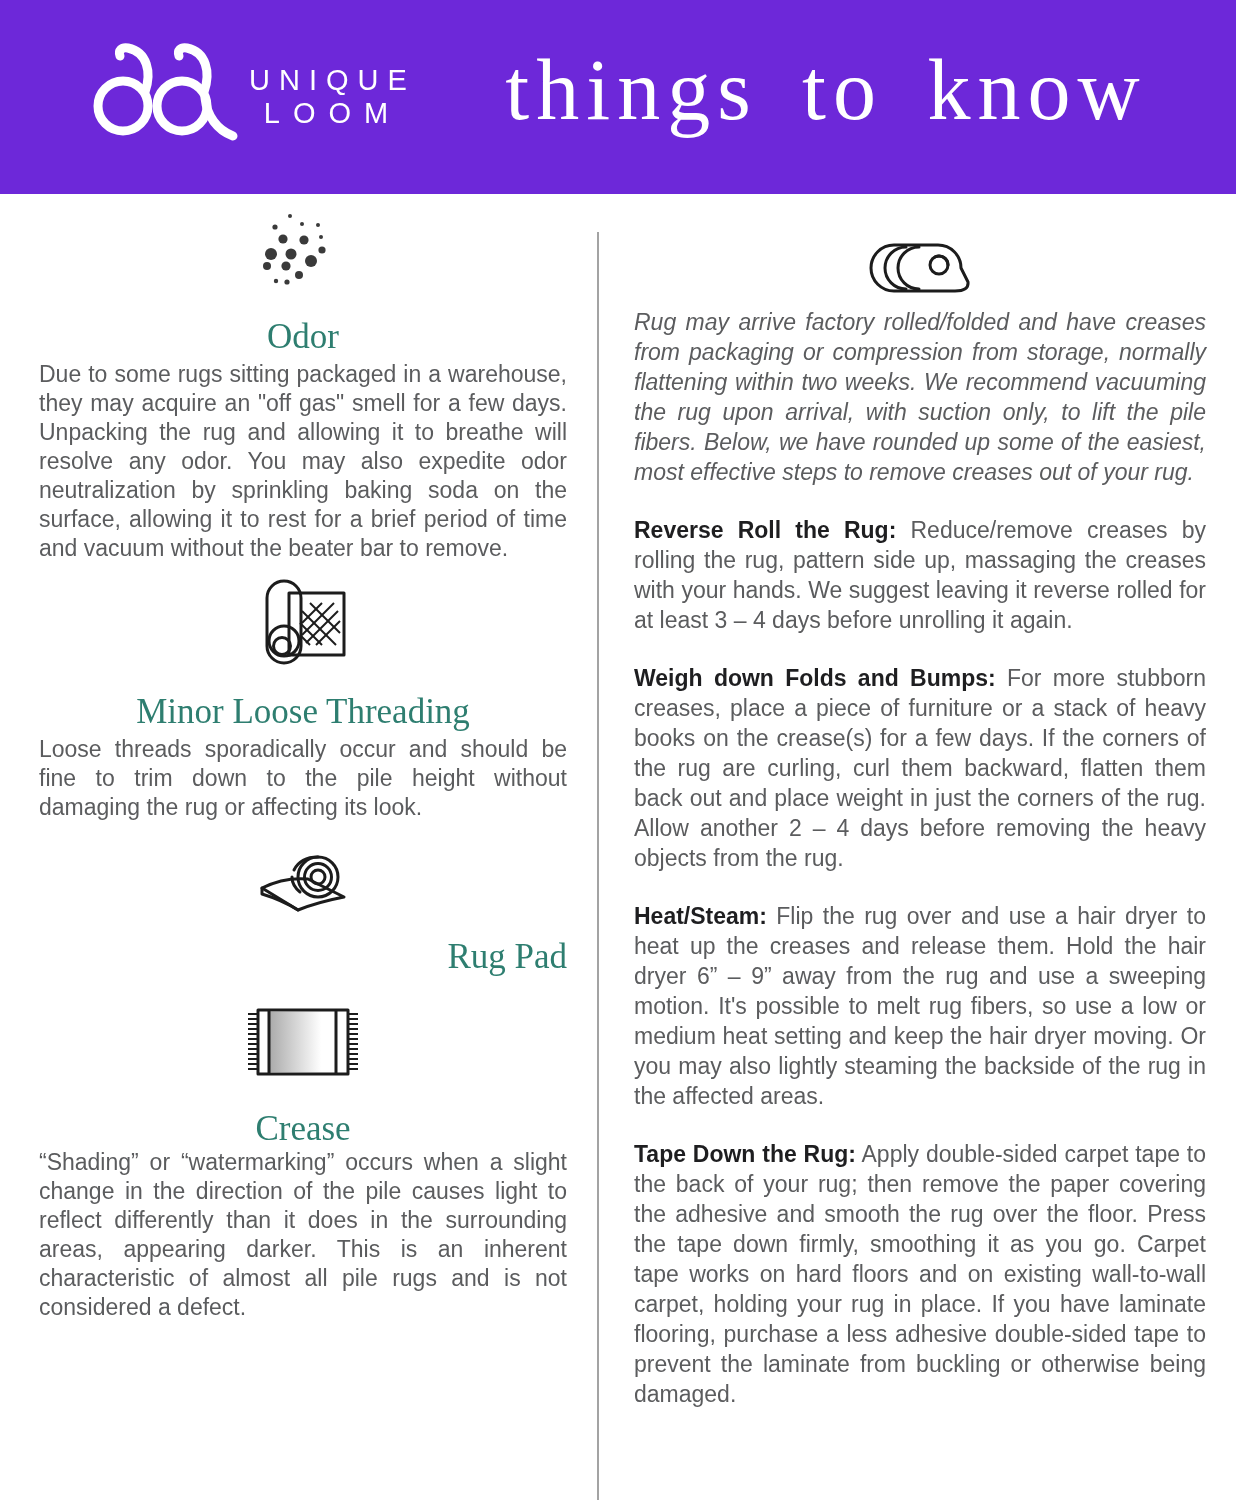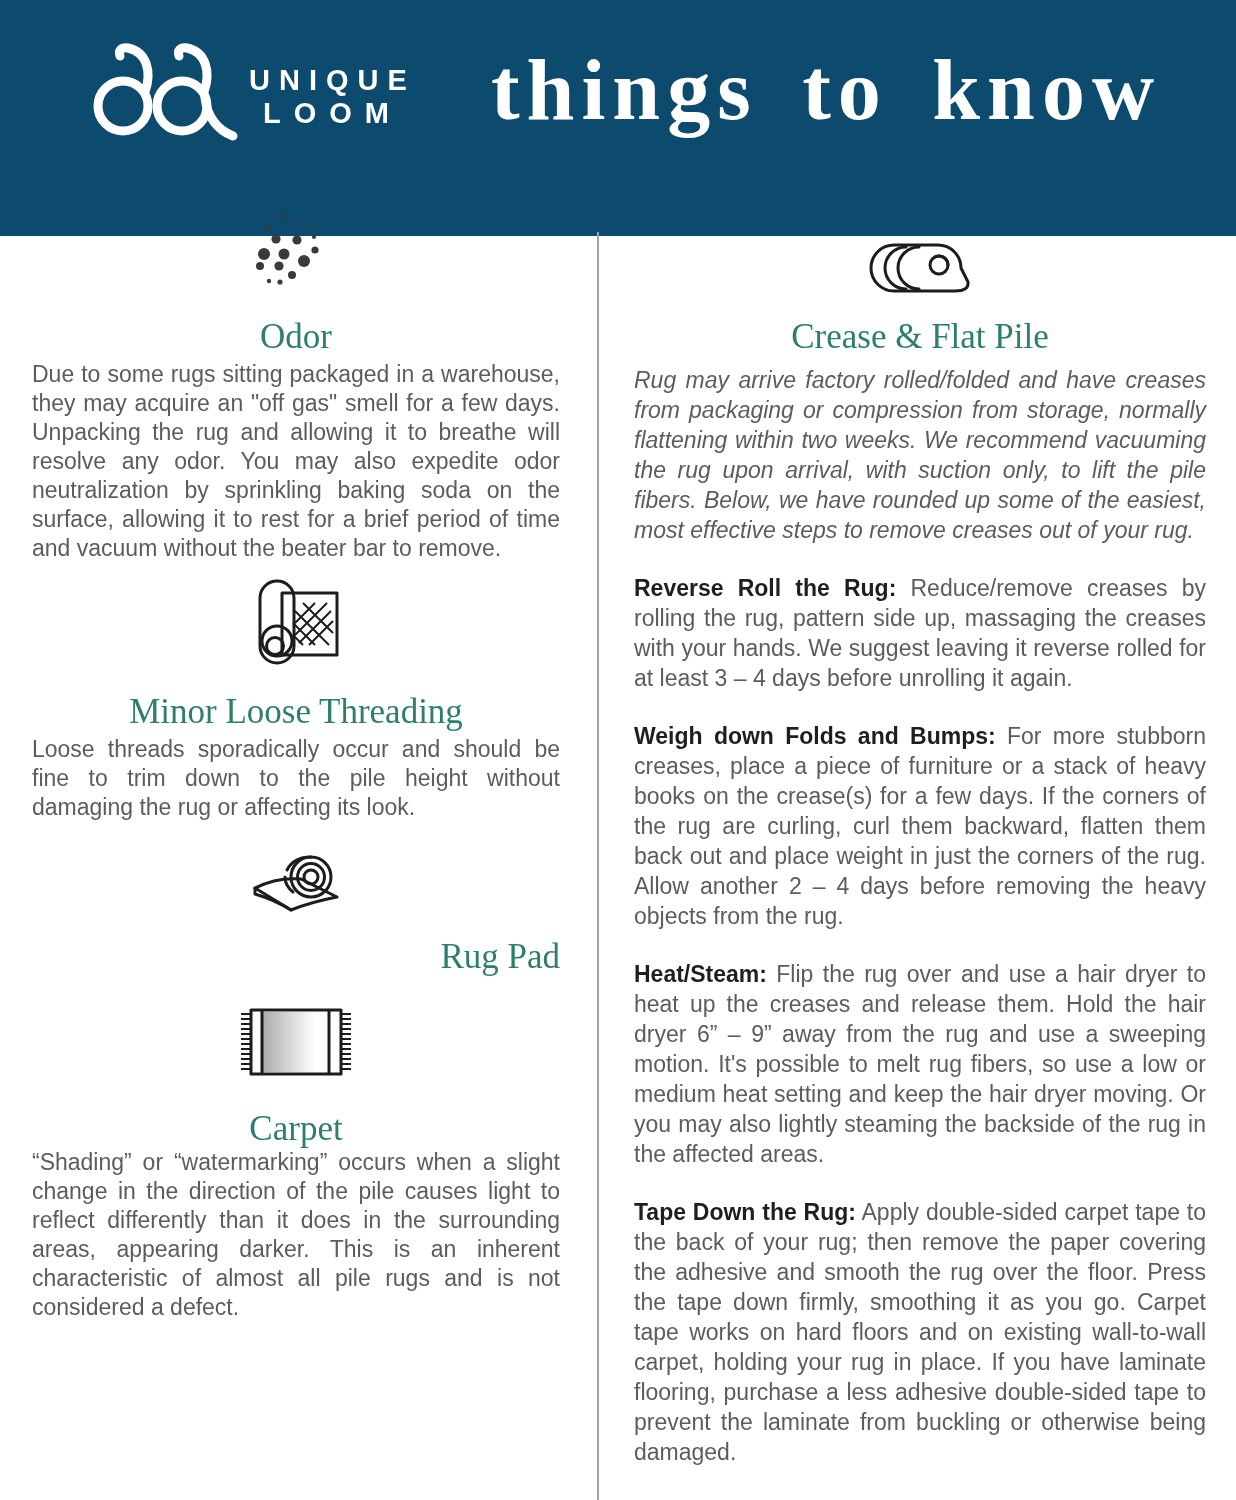--- a/index.html
+++ b/index.html
@@ -3,44 +3,43 @@
 <meta charset="utf-8">
 <style>
   html,body{margin:0;padding:0;}
   body{
     width:1236px;height:1500px;position:relative;background:#ffffff;
     font-family:"Liberation Sans", sans-serif;
     -webkit-font-smoothing:antialiased;
   }
   
   .header{
-    position:absolute;left:0;top:0;width:1236px;height:236px;
-    background:#0c4a6e;
-    font-weight:bold;
+    position:absolute;left:0;top:0;width:1236px;height:194px;
+    background:#6d28d9;
   }
   .logo-svg{position:absolute;left:78px;top:36px;}
   .brand{
     position:absolute;left:240px;top:64px;width:172px;text-align:center;
     color:#ffffff;
   }
   .brand .l1{font-size:29px;letter-spacing:9px;line-height:33px;text-indent:9px;}
   .brand .l2{font-size:29px;letter-spacing:13px;line-height:33px;text-indent:13px;}
   .page-title{
     position:absolute;left:452px;top:30px;width:748px;height:120px;
     color:#ffffff;font-family:"Liberation Serif", serif;
     font-size:86px;line-height:120px;text-align:center;
     letter-spacing:7px;word-spacing:16px;
   }
   
   .divider{
     position:absolute;left:597px;top:232px;width:2px;height:1268px;
     background:#a3a3a3;
   }
   .col{position:absolute;}
-  .col-left{left:32px;top:200px;width:528px;}
+  .col-left{left:39px;top:200px;width:528px;}
   .col-right{left:634px;top:225px;width:572px;}
   .icon-wrap{text-align:center;}
   h2.section-heading{
     margin:0;text-align:center;color:#2e7e70;
     font-family:"Liberation Serif", serif;font-weight:400;
     font-size:35px;line-height:38px;
   }
   p.body-text{
     margin:0;text-align:justify;color:#5b5c5e;
     font-size:23px;line-height:29px;font-weight:400;
@@ -191,36 +190,35 @@
             <path d="M103 53 H112"></path>
             <path d="M103 58 H112"></path>
             <path d="M103 63 H112"></path>
         </g>
         <rect class="ic" x="12" y="4" width="90" height="64" fill="#ffffff"></rect>
         <rect x="24" y="6" width="64" height="60" fill="url(#shadegrad)"></rect>
         <path class="ic" d="M23 5 V67"></path>
         <path class="ic" d="M90 5 V67"></path>
       </svg>
     </div>
-    <h2 class="section-heading">Carpet</h2>
+    <h2 class="section-heading">Crease</h2>
     <p class="body-text">“Shading” or “watermarking” occurs when a slight change in the direction of the pile causes light to reflect differently than it does in the surrounding areas, appearing darker. This is an inherent characteristic of almost all pile rugs and is not considered a defect.</p>
   </div>
 </div>
 
 <div class="col col-right">
   <div class="icon-wrap">
     <svg width="108" height="54" viewBox="0 0 108 54">
       <path class="ic" d="M28 4 H72 A23 23 0 0 1 95 27 L102 41 Q103 50 89 50 H28 A23 23 0 0 1 28 4 Z" fill="#ffffff"></path>
       <path class="ic" d="M40 6 A21 21 0 0 0 40 48"></path>
       <path class="ic" d="M53 6 A21 21 0 0 0 53 48"></path>
       <circle class="ic" cx="73" cy="24" r="9"></circle>
       <path class="ic" d="M82 24 A9 9 0 0 0 69 16"></path>
     </svg>
   </div>
-  <h2 class="section-heading">Crease &amp; Flat Pile</h2>
   <p class="body-text intro">Rug may arrive factory rolled/folded and have creases from packaging or compression from storage, normally flattening within two weeks. We recommend vacuuming the rug upon arrival, with suction only, to lift the pile fibers. Below, we have rounded up some of the easiest, most effective steps to remove creases out of your rug.</p>
 
   <p class="body-text tip"><span class="lead">Reverse Roll the Rug:</span><span> Reduce/remove creases by rolling the rug, pattern side up, massaging the creases with your hands. We suggest leaving it reverse rolled for at least 3 – 4 days before unrolling it again.</span></p>
 
   <p class="body-text tip"><span class="lead">Weigh down Folds and Bumps:</span><span> For more stubborn creases, place a piece of furniture or a stack of heavy books on the crease(s) for a few days. If the corners of the rug are curling, curl them backward, flatten them back out and place weight in just the corners of the rug. Allow another 2 – 4 days before removing the heavy objects from the rug.</span></p>
 
   <p class="body-text tip"><span class="lead">Heat/Steam:</span><span> Flip the rug over and use a hair dryer to heat up the creases and release them. Hold the hair dryer 6” – 9” away from the rug and use a sweeping motion. It's possible to melt rug fibers, so use a low or medium heat setting and keep the hair dryer moving. Or you may also lightly steaming the backside of the rug in the affected areas.</span></p>
 
   <p class="body-text tip"><span class="lead">Tape Down the Rug:</span><span> Apply double-sided carpet tape to the back of your rug; then remove the paper covering the adhesive and smooth the rug over the floor. Press the tape down firmly, smoothing it as you go. Carpet tape works on hard floors and on existing wall-to-wall carpet, holding your rug in place. If you have laminate flooring, purchase a less adhesive double-sided tape to prevent the laminate from buckling or otherwise being damaged.</span></p>
 </div>

